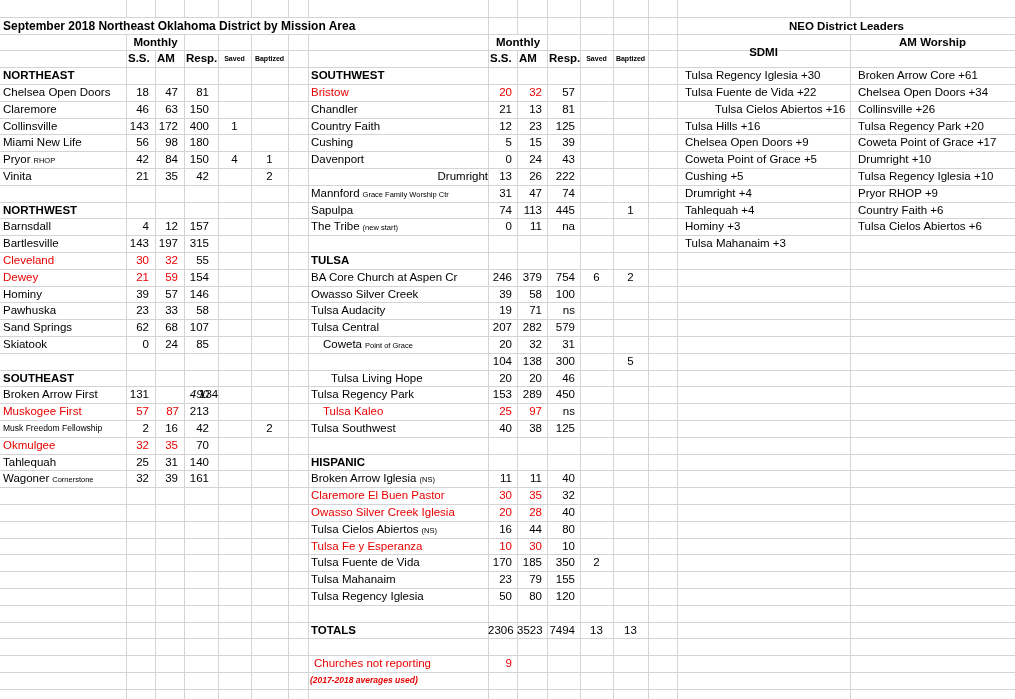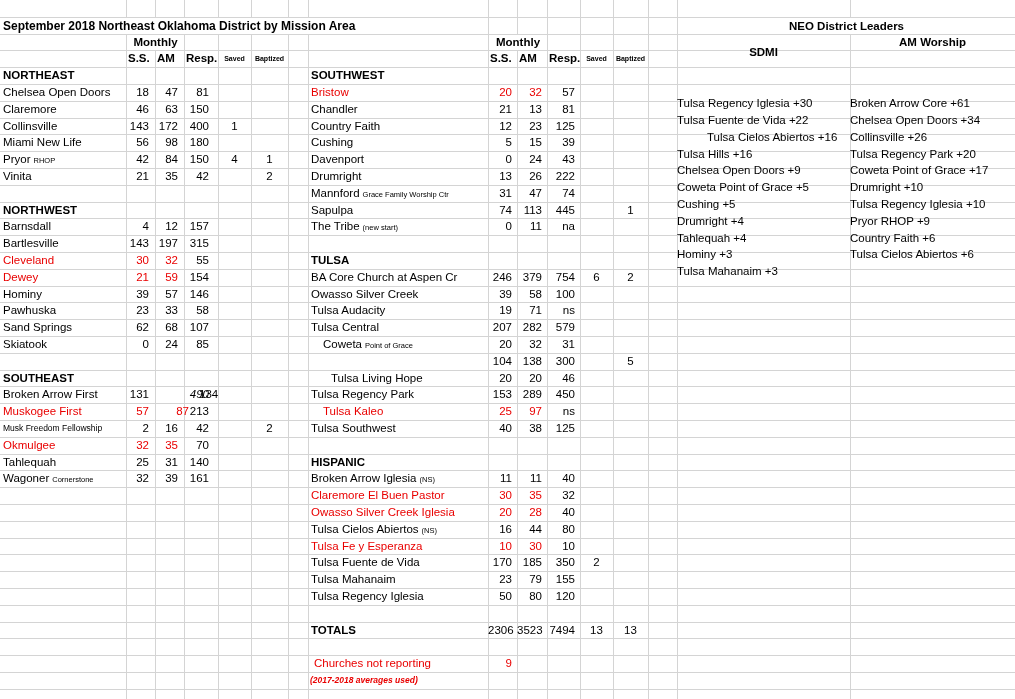--- a/index.html
+++ b/index.html
@@ -18,21 +18,21 @@
   .nm{padding-left:3px;}
   .ind{padding-left:15px;}
   .smname{font-size:8.5px;}
   .sx{font-size:7.5px;margin-left:3px;}
   .num{text-align:right;}
   .p6{padding-right:6px;}
   .p9{padding-right:9px;}
   .p5{padding-right:5px;}
   .ctr{text-align:center;}
   .red{color:var(--red,#e90000);}
-  .ldr{padding-left:0;margin-top:28px;}
+  .ldr{padding-left:8px;}
   .foot{color:var(--red,#e90000);font-style:italic;font-weight:bold;font-size:8.5px;padding-left:2px;}
 </style>
 </head>
 <body>
 
 <div id="sheet">
     <div class="gl" style="left: 126px; top: 0px; width: 1px; height: 699px;"></div>
     <div class="gl" style="left: 155px; top: 0px; width: 1px; height: 699px;"></div>
     <div class="gl" style="left: 184px; top: 0px; width: 1px; height: 699px;"></div>
     <div class="gl" style="left: 218px; top: 0px; width: 1px; height: 699px;"></div>
@@ -166,21 +166,21 @@
     <div class="cell num p6" style="left: 126px; top: 336px; width: 29px; height: 17px; line-height: 17px;">0</div>
     <div class="cell num p6" style="left: 155px; top: 336px; width: 29px; height: 17px; line-height: 17px;">24</div>
     <div class="cell num p9" style="left: 184px; top: 336px; width: 34px; height: 17px; line-height: 17px;">85</div>
     <div class="cell sec" style="left: 0px; top: 370px; width: 126px; height: 16px; line-height: 16px;">SOUTHEAST</div>
     <div class="cell nm" style="left: 0px; top: 386px; width: 126px; height: 17px; line-height: 17px;"><span>Broken Arrow First</span></div>
     <div class="cell num p6" style="left: 126px; top: 386px; width: 29px; height: 17px; line-height: 17px;">131</div>
     <div class="cell num p6" style="left: 155px; top: 386px; width: 29px; height: 17px; line-height: 17px; padding-left: 44px;">134</div>
     <div class="cell num p9" style="left: 184px; top: 386px; width: 34px; height: 17px; line-height: 17px; font-style: italic;">490</div>
     <div class="cell nm red" style="left: 0px; top: 403px; width: 126px; height: 17px; line-height: 17px;"><span>Muskogee First</span></div>
     <div class="cell num p6 red" style="left: 126px; top: 403px; width: 29px; height: 17px; line-height: 17px;">57</div>
-    <div class="cell num p6 red" style="left: 166px; top: 403px; width: 29px; height: 17px; line-height: 17px;">87</div>
+    <div class="cell num p6 red" style="left: 156px; top: 403px; width: 29px; height: 17px; line-height: 17px;">87</div>
     <div class="cell num p9" style="left: 184px; top: 403px; width: 34px; height: 17px; line-height: 17px;">213</div>
     <div class="cell nm smname" style="left: 0px; top: 420px; width: 126px; height: 17px; line-height: 17px;"><span>Musk Freedom Fellowship</span></div>
     <div class="cell num p6" style="left: 126px; top: 420px; width: 29px; height: 17px; line-height: 17px;">2</div>
     <div class="cell num p6" style="left: 155px; top: 420px; width: 29px; height: 17px; line-height: 17px;">16</div>
     <div class="cell num p9" style="left: 184px; top: 420px; width: 34px; height: 17px; line-height: 17px;">42</div>
     <div class="cell ctr" style="left: 251px; top: 420px; width: 37px; height: 17px; line-height: 17px;">2</div>
     <div class="cell nm red" style="left: 0px; top: 437px; width: 126px; height: 17px; line-height: 17px;"><span>Okmulgee</span></div>
     <div class="cell num p6 red" style="left: 126px; top: 437px; width: 29px; height: 17px; line-height: 17px;">32</div>
     <div class="cell num p6 red" style="left: 155px; top: 437px; width: 29px; height: 17px; line-height: 17px;">35</div>
     <div class="cell num p9" style="left: 184px; top: 437px; width: 34px; height: 17px; line-height: 17px;">70</div>
@@ -206,21 +206,21 @@
     <div class="cell num p5" style="left: 517px; top: 118px; width: 30px; height: 16px; line-height: 16px;">23</div>
     <div class="cell num p5" style="left: 547px; top: 118px; width: 33px; height: 16px; line-height: 16px;">125</div>
     <div class="cell nm" style="left: 308px; top: 134px; width: 180px; height: 17px; line-height: 17px;"><span>Cushing</span></div>
     <div class="cell num p5" style="left: 488px; top: 134px; width: 29px; height: 17px; line-height: 17px;">5</div>
     <div class="cell num p5" style="left: 517px; top: 134px; width: 30px; height: 17px; line-height: 17px;">15</div>
     <div class="cell num p5" style="left: 547px; top: 134px; width: 33px; height: 17px; line-height: 17px;">39</div>
     <div class="cell nm" style="left: 308px; top: 151px; width: 180px; height: 17px; line-height: 17px;"><span>Davenport</span></div>
     <div class="cell num p5" style="left: 488px; top: 151px; width: 29px; height: 17px; line-height: 17px;">0</div>
     <div class="cell num p5" style="left: 517px; top: 151px; width: 30px; height: 17px; line-height: 17px;">24</div>
     <div class="cell num p5" style="left: 547px; top: 151px; width: 33px; height: 17px; line-height: 17px;">43</div>
-    <div class="cell nm" style="left: 308px; top: 168px; width: 180px; height: 17px; line-height: 17px;"><span>Drumright</span></div>
+    <div class="cell nm" style="left: 308px; top: 168px; width: 180px; height: 17px; line-height: 17px; text-align: right;"><span>Drumright</span></div>
     <div class="cell num p5" style="left: 488px; top: 168px; width: 29px; height: 17px; line-height: 17px;">13</div>
     <div class="cell num p5" style="left: 517px; top: 168px; width: 30px; height: 17px; line-height: 17px;">26</div>
     <div class="cell num p5" style="left: 547px; top: 168px; width: 33px; height: 17px; line-height: 17px;">222</div>
     <div class="cell nm" style="left: 308px; top: 185px; width: 180px; height: 17px; line-height: 17px;"><span>Mannford</span><span class="sx">Grace Family Worship Ctr</span></div>
     <div class="cell num p5" style="left: 488px; top: 185px; width: 29px; height: 17px; line-height: 17px;">31</div>
     <div class="cell num p5" style="left: 517px; top: 185px; width: 30px; height: 17px; line-height: 17px;">47</div>
     <div class="cell num p5" style="left: 547px; top: 185px; width: 33px; height: 17px; line-height: 17px;">74</div>
     <div class="cell nm" style="left: 308px; top: 202px; width: 180px; height: 16px; line-height: 16px;"><span>Sapulpa</span></div>
     <div class="cell num p5" style="left: 488px; top: 202px; width: 29px; height: 16px; line-height: 16px;">74</div>
     <div class="cell num p5" style="left: 517px; top: 202px; width: 30px; height: 16px; line-height: 16px;">113</div>

